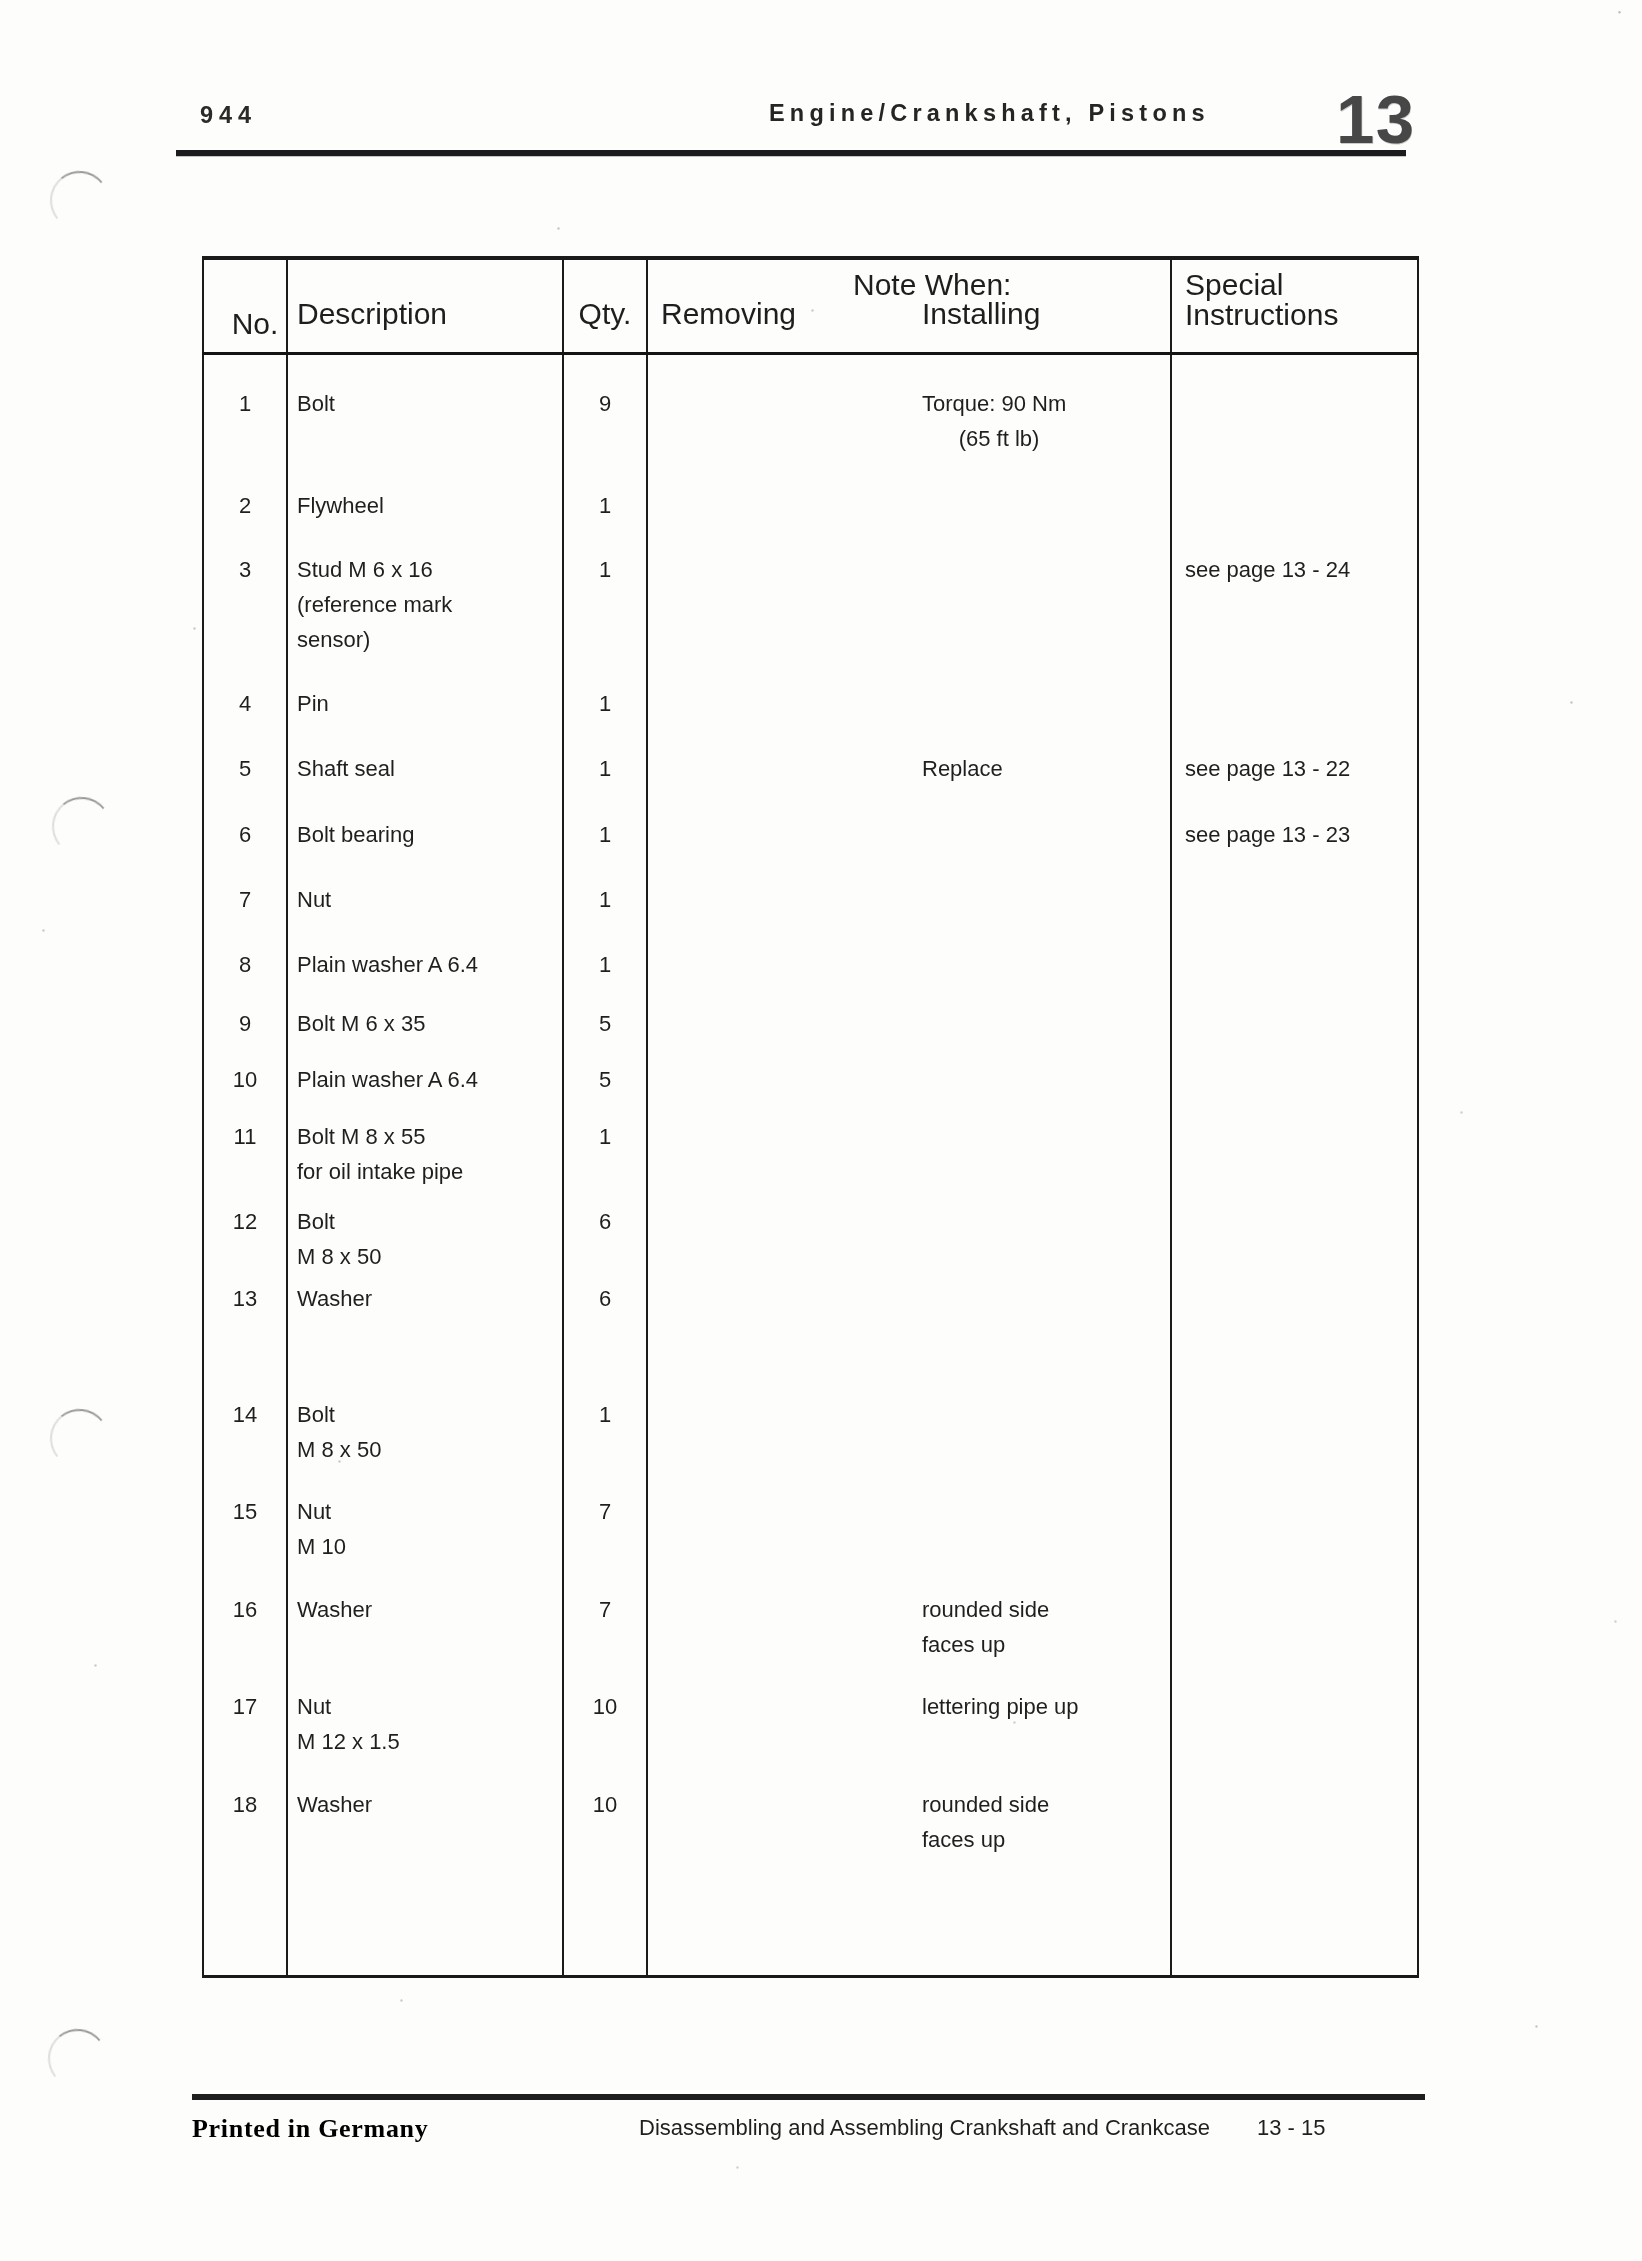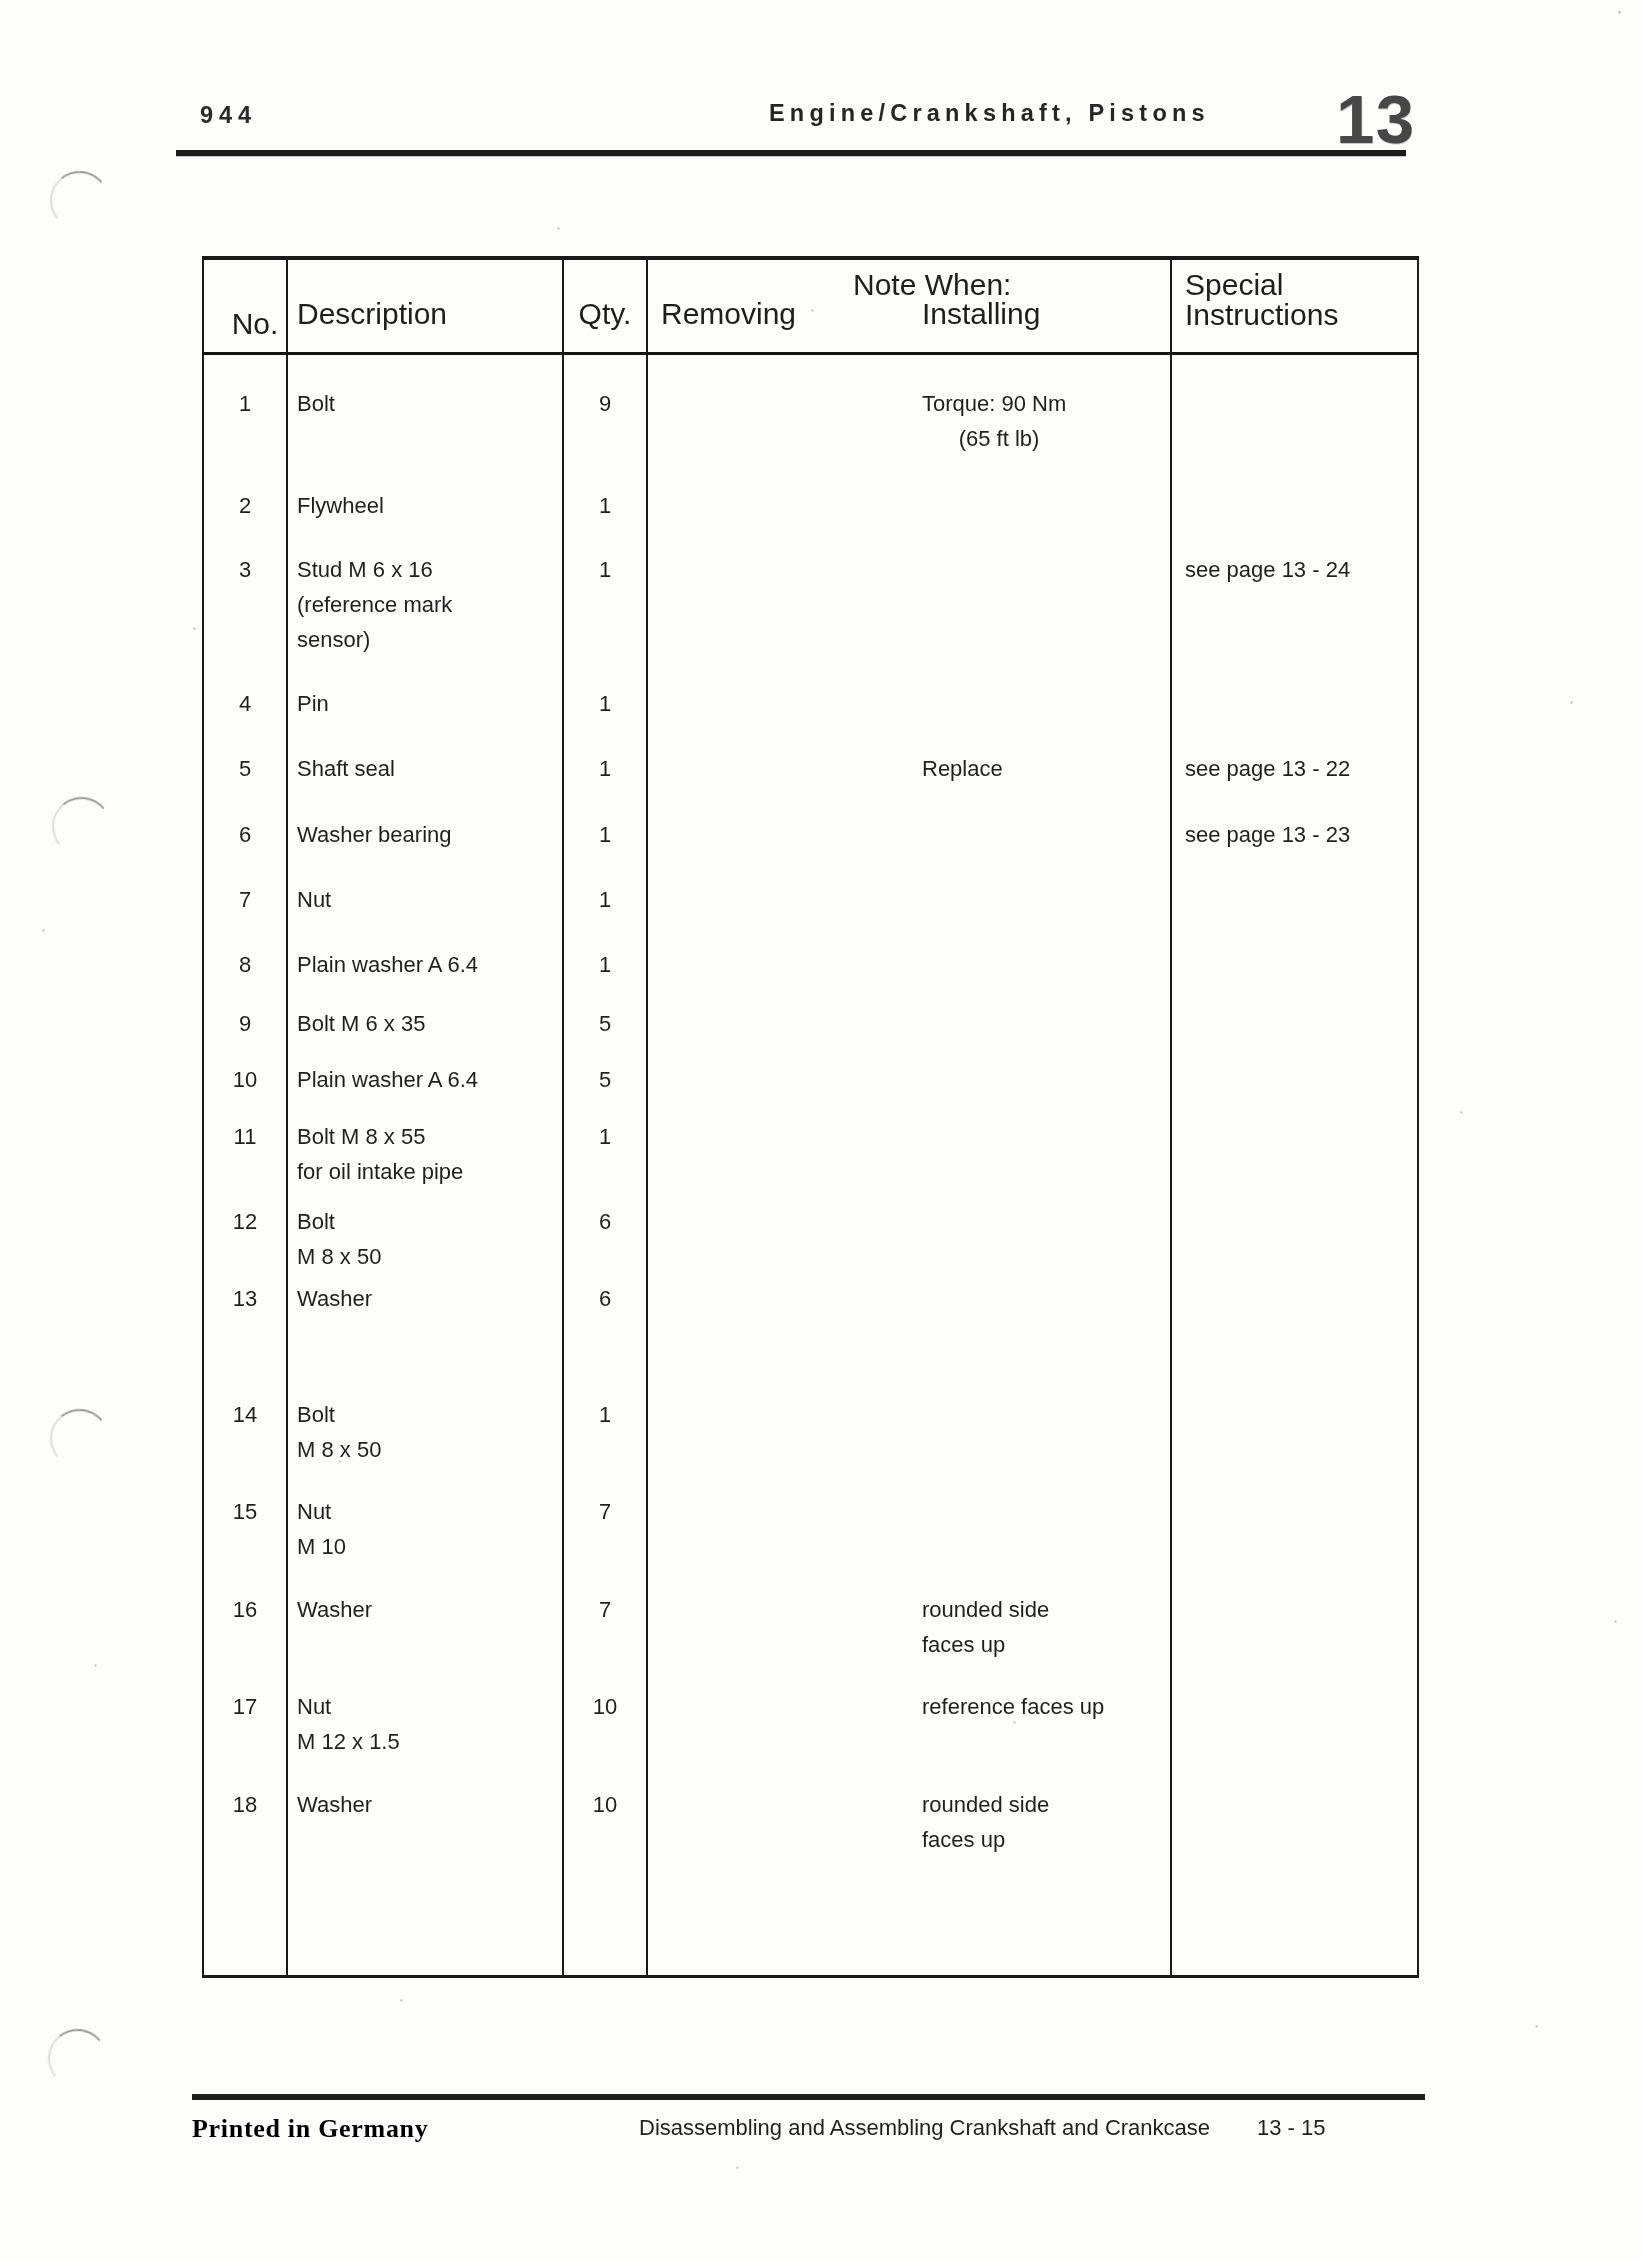--- a/index.html
+++ b/index.html
@@ -185,21 +185,21 @@
         <div class="row" style="top: 491px;">
     <div class="cell c-no">5</div>
     <div class="cell c-desc">Shaft seal</div>
     <div class="cell c-qty">1</div>
     <div class="cell c-removing"></div>
     <div class="cell c-installing">Replace</div>
     <div class="cell c-special">see page 13 - 22</div>
   </div>
         <div class="row" style="top: 557px;">
     <div class="cell c-no">6</div>
-    <div class="cell c-desc">Washer bearing</div>
+    <div class="cell c-desc">Bolt bearing</div>
     <div class="cell c-qty">1</div>
     <div class="cell c-removing"></div>
     <div class="cell c-installing"></div>
     <div class="cell c-special">see page 13 - 23</div>
   </div>
         <div class="row" style="top: 622px;">
     <div class="cell c-no">7</div>
     <div class="cell c-desc">Nut</div>
     <div class="cell c-qty">1</div>
     <div class="cell c-removing"></div>
@@ -282,21 +282,21 @@
     <div class="cell c-installing">rounded side
 faces up</div>
     <div class="cell c-special"></div>
   </div>
         <div class="row" style="top: 1429px;">
     <div class="cell c-no">17</div>
     <div class="cell c-desc">Nut
 M 12 x 1.5</div>
     <div class="cell c-qty">10</div>
     <div class="cell c-removing"></div>
-    <div class="cell c-installing">reference faces up</div>
+    <div class="cell c-installing">lettering pipe up</div>
     <div class="cell c-special"></div>
   </div>
         <div class="row" style="top: 1527px;">
     <div class="cell c-no">18</div>
     <div class="cell c-desc">Washer</div>
     <div class="cell c-qty">10</div>
     <div class="cell c-removing"></div>
     <div class="cell c-installing">rounded side
 faces up</div>
     <div class="cell c-special"></div>

